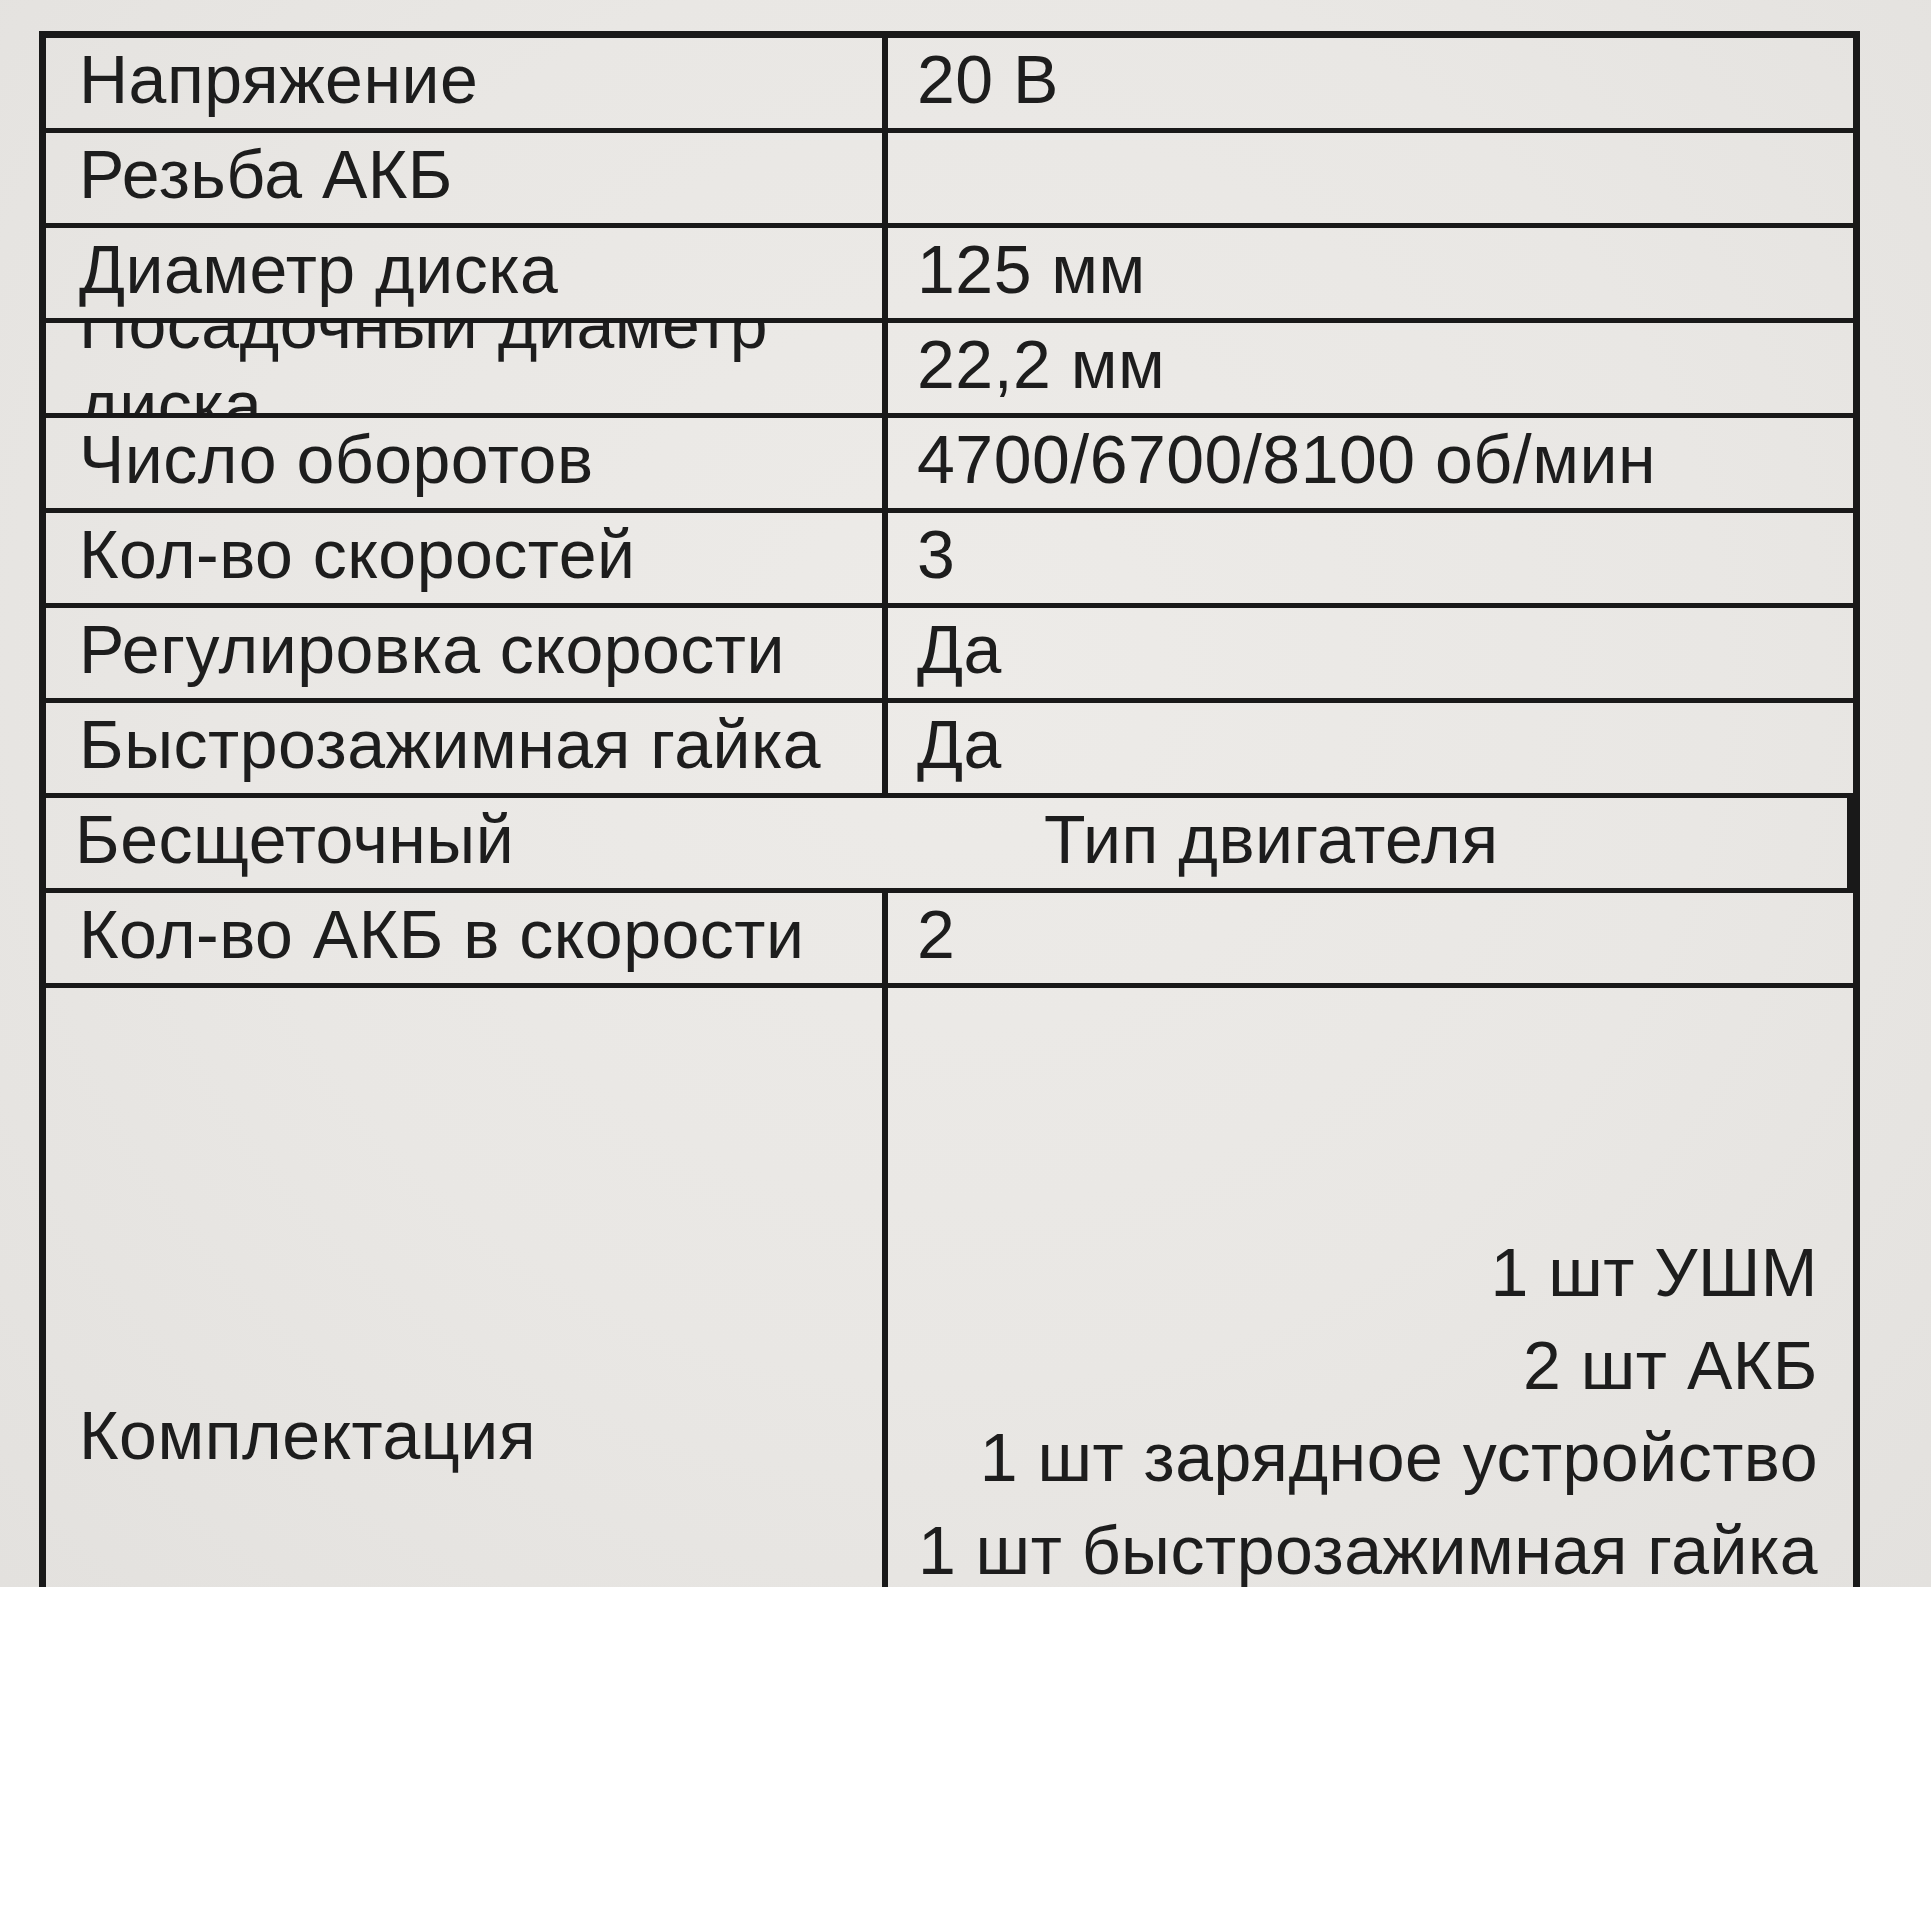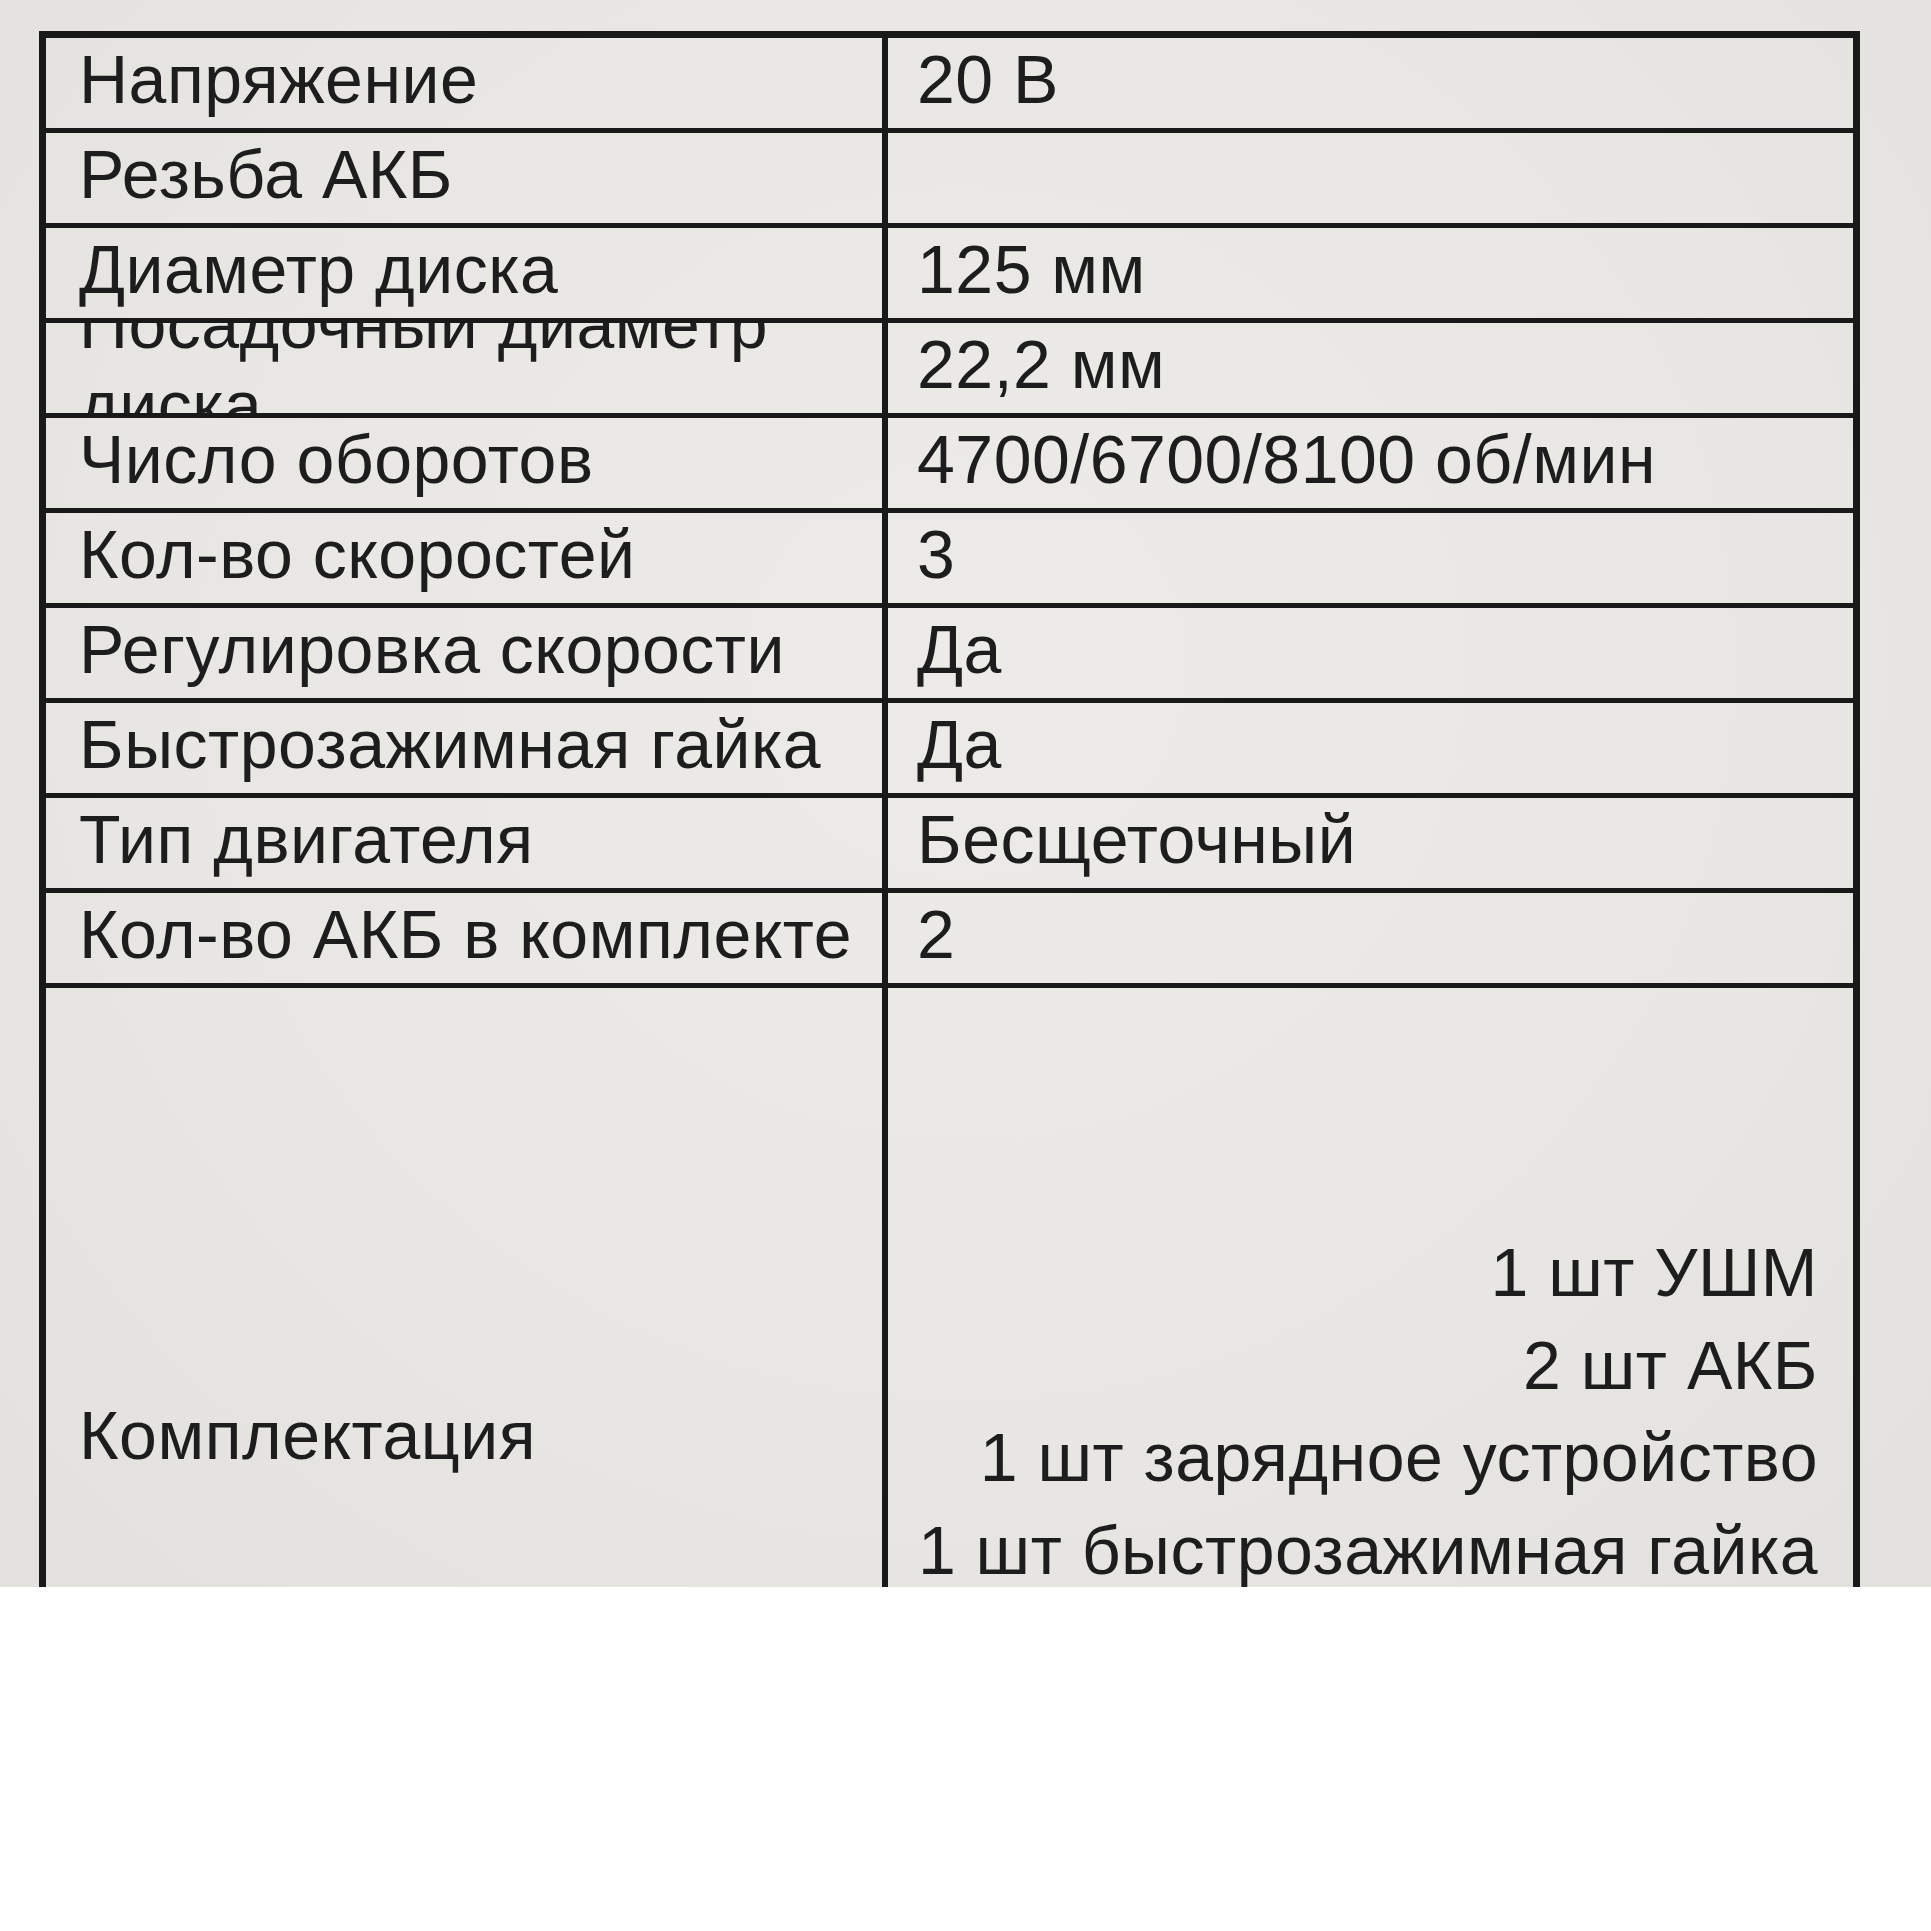--- a/index.html
+++ b/index.html
@@ -102,26 +102,26 @@
       <div class="cell label-cell">Регулировка скорости</div>
       <div class="cell value-cell">Да</div>
     </div>
 
     <div class="row">
       <div class="cell label-cell">Быстрозажимная гайка</div>
       <div class="cell value-cell">Да</div>
     </div>
 
     <div class="row">
+      <div class="cell value-cell">Бесщеточный</div>
       <div class="cell label-cell">Тип двигателя</div>
-      <div class="cell value-cell">Бесщеточный</div>
     </div>
 
     <div class="row">
-      <div class="cell label-cell">Кол-во АКБ в комплекте</div>
+      <div class="cell label-cell">Кол-во АКБ в скорости</div>
       <div class="cell value-cell">2</div>
     </div>
 
     <div class="row tall">
       <div class="cell label-cell">Комплектация</div>
       <div class="cell value-cell">
         <div class="multiline">1 шт УШМ
 2 шт АКБ
 1 шт зарядное устройство
 1 шт быстрозажимная гайка

